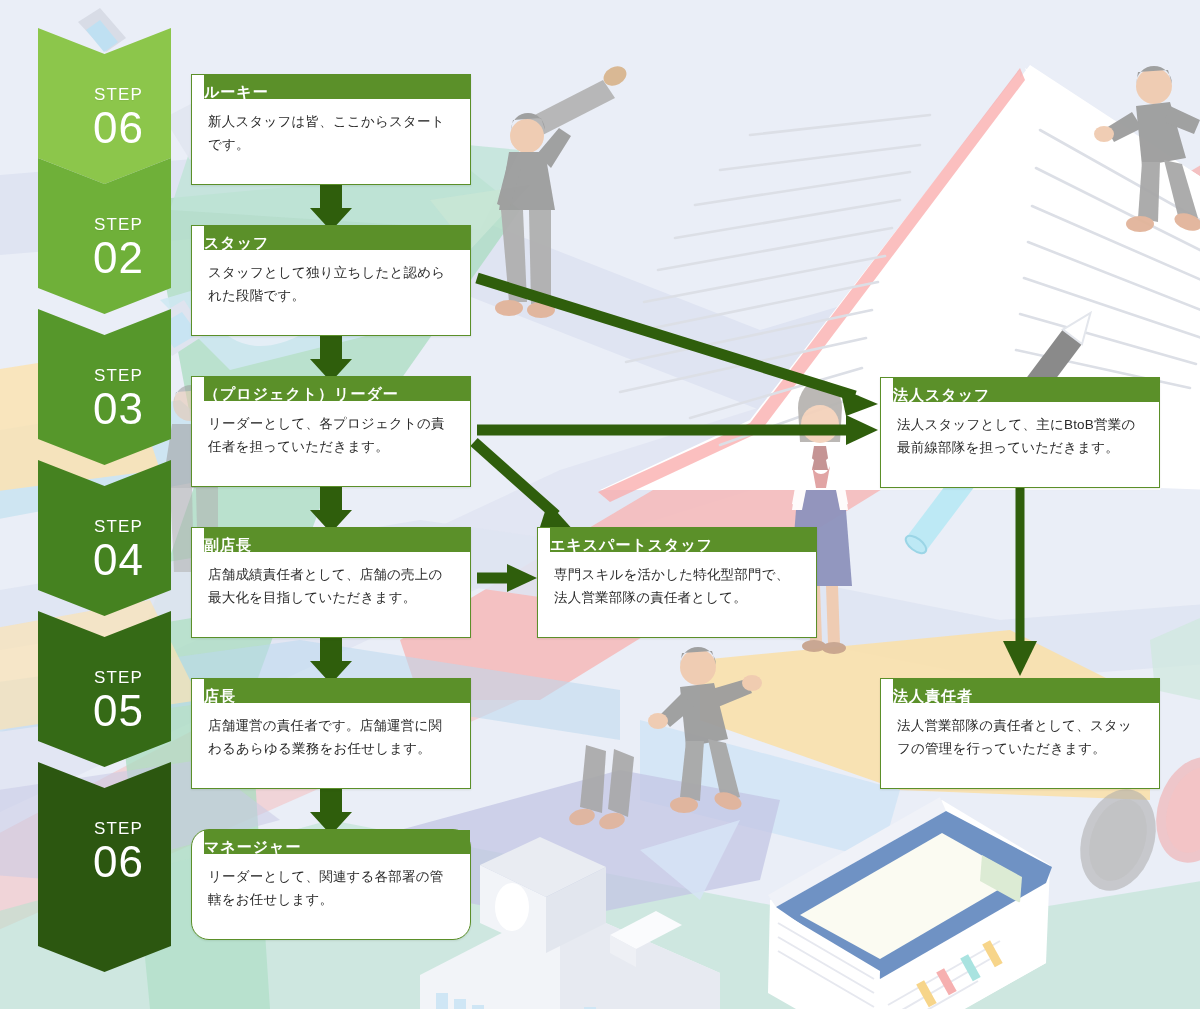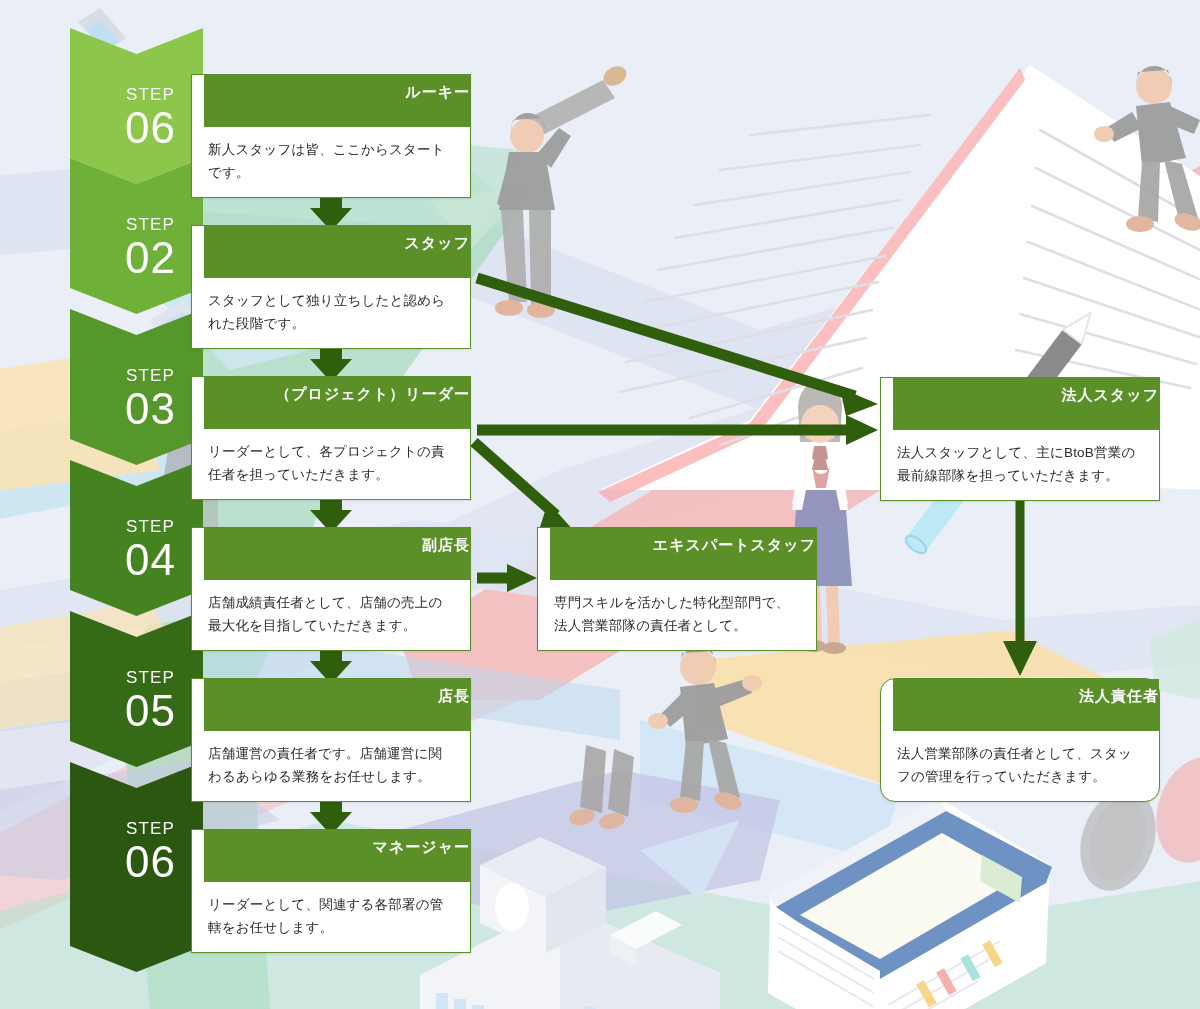--- a/index.html
+++ b/index.html
@@ -10,34 +10,34 @@
     position:relative;
   }
   #stage{position:absolute;left:0;top:0;width:1200px;height:1009px;overflow:hidden;}
 
   
   .bg{position:absolute;left:0;top:0;width:1200px;height:1009px;}
   .bg svg{display:block;}
 
   
   .step-col{position:absolute;left:38px;top:28px;width:133px;height:944px;}
-  .step-seg{position:absolute;left:0;width:161px;color:#fff;text-align:center;margin-left:32px;}
+  .step-seg{position:absolute;left:0;width:161px;color:#fff;text-align:center;}
   .step-seg .seg-shape{position:absolute;left:0;top:0;width:133px;height:100%;}
   .step-seg .seg-label{position:relative;z-index:2;padding-top:58px;}
   .step-word{font-size:17px;letter-spacing:1.2px;line-height:1;font-weight:400;
              text-shadow:0 1px 1px rgba(0,0,0,.07);}
   .step-num{font-size:44px;line-height:1.05;font-weight:300;letter-spacing:1px;margin-top:2px;}
 
   
   .card{position:absolute;background:#fff;border:1px solid #5b8f29;box-sizing:border-box;
         box-shadow:0 1px 2px rgba(40,60,20,.10);}
   .card-head{background:#5b9029;color:#fff;font-size:15px;font-weight:bold;
-             text-align:right;line-height:34px;height:52px;letter-spacing:1px;
+             text-align:left;line-height:34px;height:24px;letter-spacing:1px;
              white-space:nowrap;overflow:hidden;margin-left:12px;}
-  .card-body{font-size:13.5px;color:#2b2b2b;line-height:1.72;padding:11px 14px 13px 16px;
+  .card-body{font-size:13.5px;color:#2b2b2b;line-height:1.72;padding:11px 14px 28px 16px;
              letter-spacing:.2px;}
 
   
   .arrow-layer{position:absolute;left:0;top:0;width:1200px;height:1009px;pointer-events:none;}
 </style>
 </head>
 <body>
 
 <div id="stage">
 
@@ -392,33 +392,33 @@
   <div class="card" style="left:191px;top:527px;width:280px;">
     <div class="card-head">副店長</div>
     <div class="card-body">店舗成績責任者として、店舗の売上の最大化を目指していただきます。</div>
   </div>
 
   <div class="card" style="left:191px;top:678px;width:280px;">
     <div class="card-head">店長</div>
     <div class="card-body">店舗運営の責任者です。店舗運営に関わるあらゆる業務をお任せします。</div>
   </div>
 
-  <div class="card" style="left:191px;top:829px;width:280px;">
+  <div class="card" style="left:191px;top:829px;width:280px;border-radius:18px;">
     <div class="card-head">マネージャー</div>
     <div class="card-body">リーダーとして、関連する各部署の管轄をお任せします。</div>
   </div>
 
   <div class="card" style="left:537px;top:527px;width:280px;">
     <div class="card-head">エキスパートスタッフ</div>
     <div class="card-body">専門スキルを活かした特化型部門で、法人営業部隊の責任者として。</div>
   </div>
 
   <div class="card" style="left:880px;top:377px;width:280px;">
     <div class="card-head">法人スタッフ</div>
     <div class="card-body">法人スタッフとして、主にBtoB営業の最前線部隊を担っていただきます。</div>
   </div>
 
-  <div class="card" style="left:880px;top:678px;width:280px;border-radius:15px;">
+  <div class="card" style="left:880px;top:678px;width:280px;">
     <div class="card-head">法人責任者</div>
     <div class="card-body">法人営業部隊の責任者として、スタッフの管理を行っていただきます。</div>
   </div>
 
 </div>
 
 </body></html>

